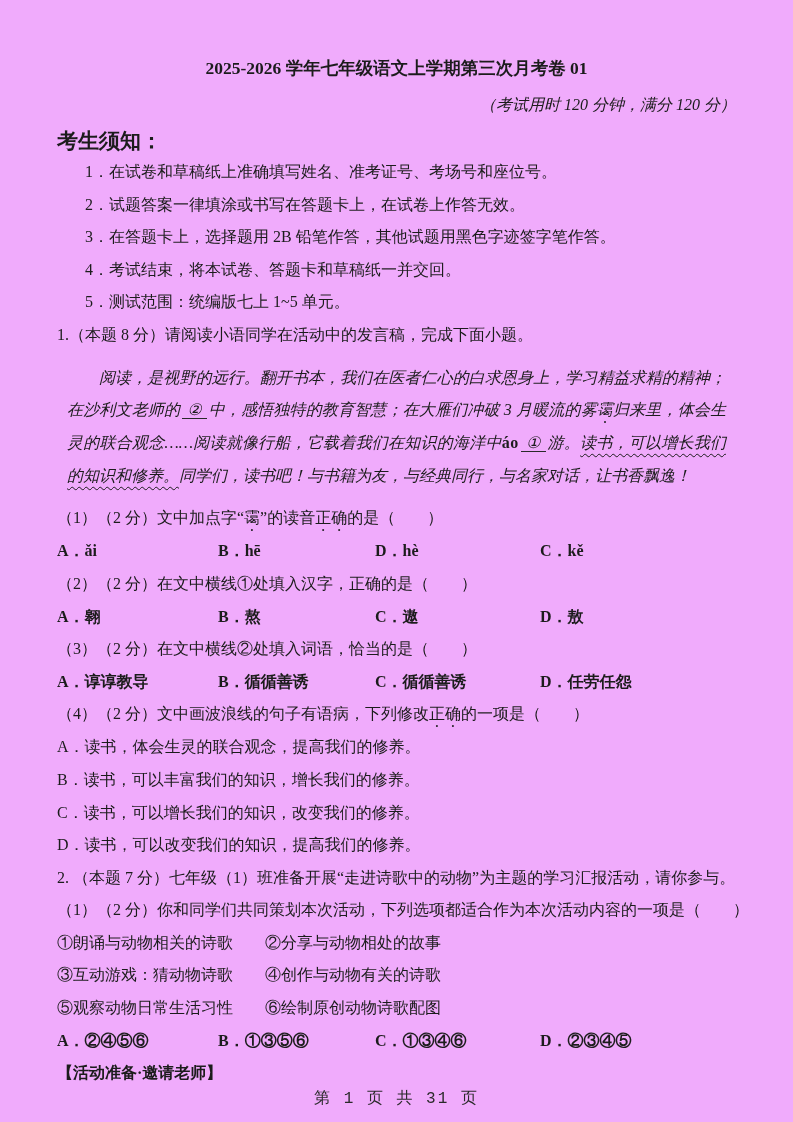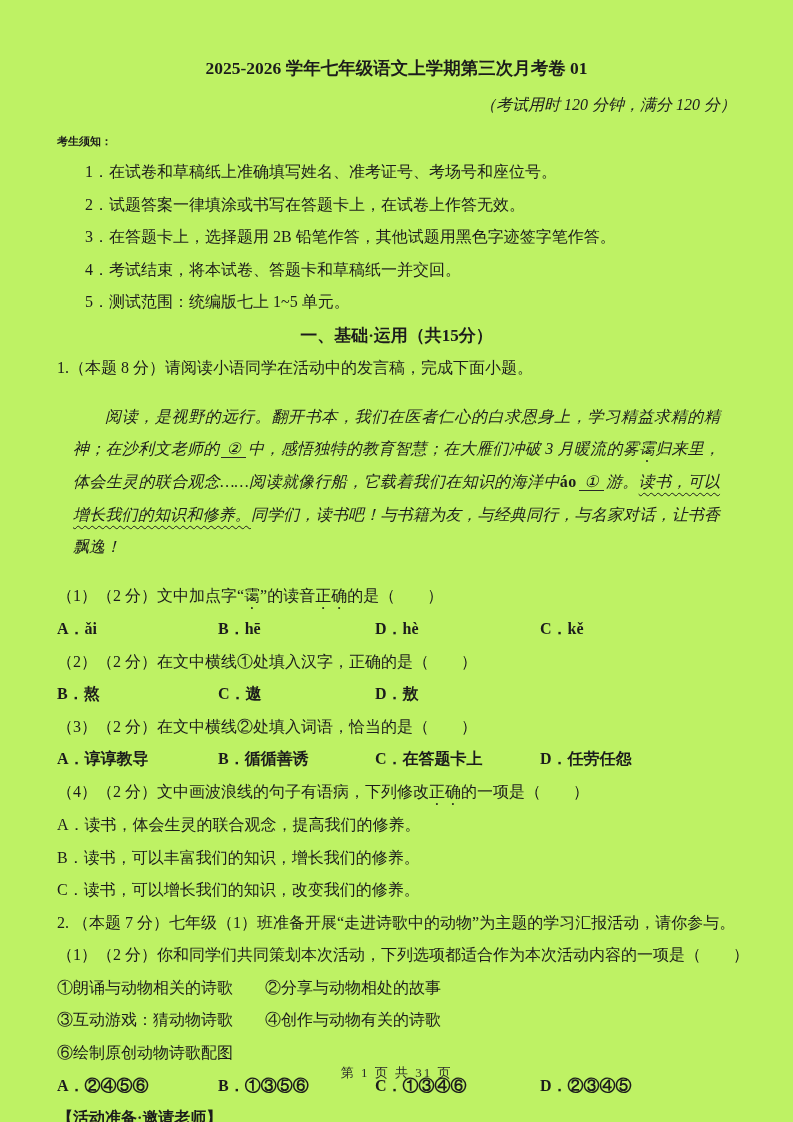--- a/index.html
+++ b/index.html
@@ -1,112 +1,114 @@
 <!DOCTYPE html>
 <html><head>
 <meta charset="utf-8">
 <style>
   html,body{margin:0;padding:0;background:#e8e8e8;}
   .page{
-    width:793px;height:1122px;margin:0 auto;background:#bef264;
+    width:793px;height:1122px;margin:0 auto;background:#f0abfc;
     box-sizing:border-box;padding:46px 57px 0 57px;position:relative;
     font-family:"Liberation Serif","DejaVu Serif",serif;
     color:#1c1c1c;font-size:16px;overflow:hidden;
   }
   .title{text-align:center;font-weight:bold;font-size:17.5px;line-height:28px;margin:8px 0 0 0;}
   .subtitle{text-align:right;font-style:italic;font-size:16px;line-height:26px;margin:10px 0 0 0;}
-  .notice-head{font-weight:bold;font-size:11px;line-height:30px;margin-top:8px;}
+  .notice-head{font-weight:bold;font-size:21px;line-height:30px;margin-top:8px;}
   .line{line-height:32.6px;white-space:nowrap;}
   .indent1{padding-left:28px;}
   .section-head{text-align:center;font-weight:bold;font-size:17px;line-height:33px;white-space:nowrap;}
   .passage{
-    margin:16px;font-style:italic;line-height:32.6px;text-align:justify;
+    margin:10px;font-style:italic;line-height:32.6px;text-align:justify;
     text-indent:2em;white-space:normal;
   }
   .opt-row4{display:grid;grid-template-columns:161px 157px 165px auto;line-height:32.6px;white-space:nowrap;font-weight:bold;}
   .opt-row2{display:grid;grid-template-columns:208px auto;line-height:32.6px;white-space:nowrap;}
   .dots{
     text-emphasis:filled dot;text-emphasis-position:under right;
     -webkit-text-emphasis:filled dot;-webkit-text-emphasis-position:under;
   }
   .wavy{
     text-decoration:underline;text-decoration-style:wavy;
     text-decoration-thickness:1px;text-underline-offset:5px;
   }
   .blank{border-bottom:1px solid #2a2a2a;padding:0 5px;margin:0 2px;}
   .pinyin{font-style:normal;font-weight:bold;letter-spacing:0.5px;}
   .bracket-head{font-weight:bold;}
   .footer{
-    position:absolute;left:0;top:1064px;width:100%;text-align:center;
-    font-size:13px;letter-spacing:2px;color:#2a2a2a;
+    position:absolute;left:0;top:1088px;width:100%;text-align:center;
+    font-size:16px;letter-spacing:2px;color:#2a2a2a;font-family:Liberation Mono, monospace;
   }
 </style>
 </head>
 <body>
 
 <div class="page">
 
   <div class="title">2025-2026 学年七年级语文上学期第三次月考卷 01</div>
   <div class="subtitle">（考试用时 120 分钟，满分 120 分）</div>
 
   <div class="notice-head">考生须知：</div>
   <div class="line indent1">1．在试卷和草稿纸上准确填写姓名、准考证号、考场号和座位号。</div>
   <div class="line indent1">2．试题答案一律填涂或书写在答题卡上，在试卷上作答无效。</div>
   <div class="line indent1">3．在答题卡上，选择题用 2B 铅笔作答，其他试题用黑色字迹签字笔作答。</div>
   <div class="line indent1">4．考试结束，将本试卷、答题卡和草稿纸一并交回。</div>
   <div class="line indent1">5．测试范围：统编版七上 1~5 单元。</div>
 
-  <div class="section-head">一、基础·运用（共15分）</div>
 
   <div class="line">1.（本题 8 分）请阅读小语同学在活动中的发言稿，完成下面小题。</div>
 
   <p class="passage"><span>阅读，是视野的远行。翻开书本，我们在医者仁心的白求恩身上，学习精益求精的精神；在沙利文老师的</span><span class="blank"><span>②</span></span><span>中，感悟独特的教育智慧；在大雁们冲破 3 月暖流的雾</span><span class="dots">霭</span><span>归来里，体会生灵的联合观念……阅读就像行船，它载着我们在知识的海洋中</span><span class="pinyin">áo</span><span class="blank"><span>①</span></span><span>游。</span><span class="wavy">读书，可以增长我们的知识和修养。</span><span>同学们，读书吧！与书籍为友，与经典同行，与名家对话，让书香飘逸！</span></p>
 
   <div class="line"><span>（1）（2 分）文中加点字“</span><span class="dots">霭</span><span>”的读音</span><span class="dots">正确</span><span>的是（　　）</span></div>
 
   <div class="opt-row4">
     <span>A．ǎi</span>
     <span>B．hē</span>
     <span>D．hè</span>
     <span>C．kě</span>
   </div>
 
   <div class="line">（2）（2 分）在文中横线①处填入汉字，正确的是（　　）</div>
   <div class="opt-row4">
+    <span>A．翱</span>
     <span>B．熬</span>
     <span>C．遨</span>
     <span>D．敖</span>
   </div>
 
   <div class="line">（3）（2 分）在文中横线②处填入词语，恰当的是（　　）</div>
   <div class="opt-row4">
     <span>A．谆谆教导</span>
     <span>B．循循善诱</span>
-    <span>C．在答题卡上</span>
+    <span>C．循循善诱</span>
     <span>D．任劳任怨</span>
   </div>
 
   <div class="line"><span>（4）（2 分）文中画波浪线的句子有语病，下列修改</span><span class="dots">正确</span><span>的一项是（　　）</span></div>
 
   <div class="line">A．读书，体会生灵的联合观念，提高我们的修养。</div>
   <div class="line">B．读书，可以丰富我们的知识，增长我们的修养。</div>
   <div class="line">C．读书，可以增长我们的知识，改变我们的修养。</div>
+  <div class="line">D．读书，可以改变我们的知识，提高我们的修养。</div>
 
   <div class="line">2. （本题 7 分）七年级（1）班准备开展“走进诗歌中的动物”为主题的学习汇报活动，请你参与。</div>
   <div class="line">（1）（2 分）你和同学们共同策划本次活动，下列选项都适合作为本次活动内容的一项是（　　）</div>
 
   <div class="opt-row2">
     <span>①朗诵与动物相关的诗歌</span>
     <span>②分享与动物相处的故事</span>
   </div>
   <div class="opt-row2">
     <span>③互动游戏：猜动物诗歌</span>
     <span>④创作与动物有关的诗歌</span>
   </div>
   <div class="opt-row2">
+    <span>⑤观察动物日常生活习性</span>
     <span>⑥绘制原创动物诗歌配图</span>
   </div>
 
   <div class="opt-row4">
     <span>A．②④⑤⑥</span>
     <span>B．①③⑤⑥</span>
     <span>C．①③④⑥</span>
     <span>D．②③④⑤</span>
   </div>
 

